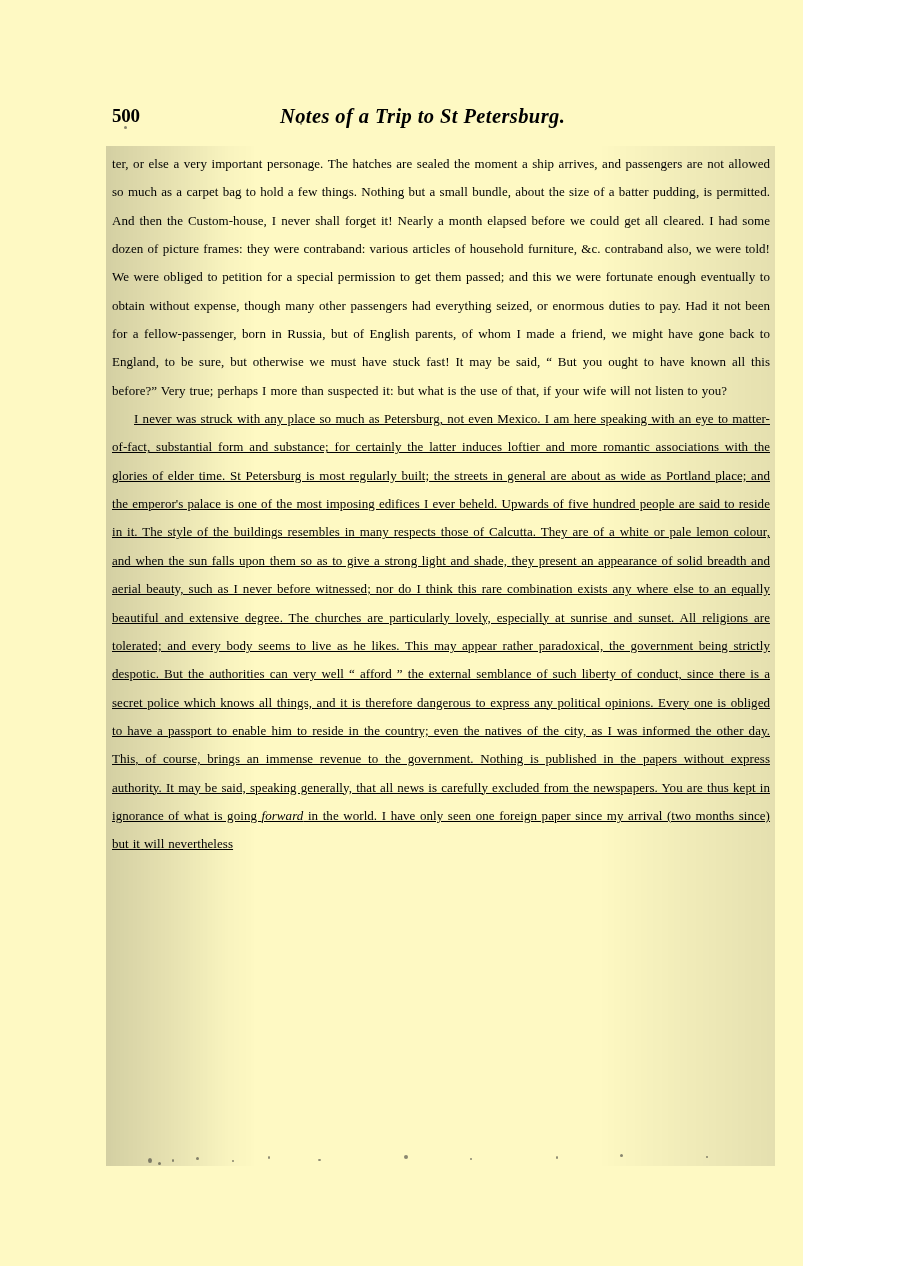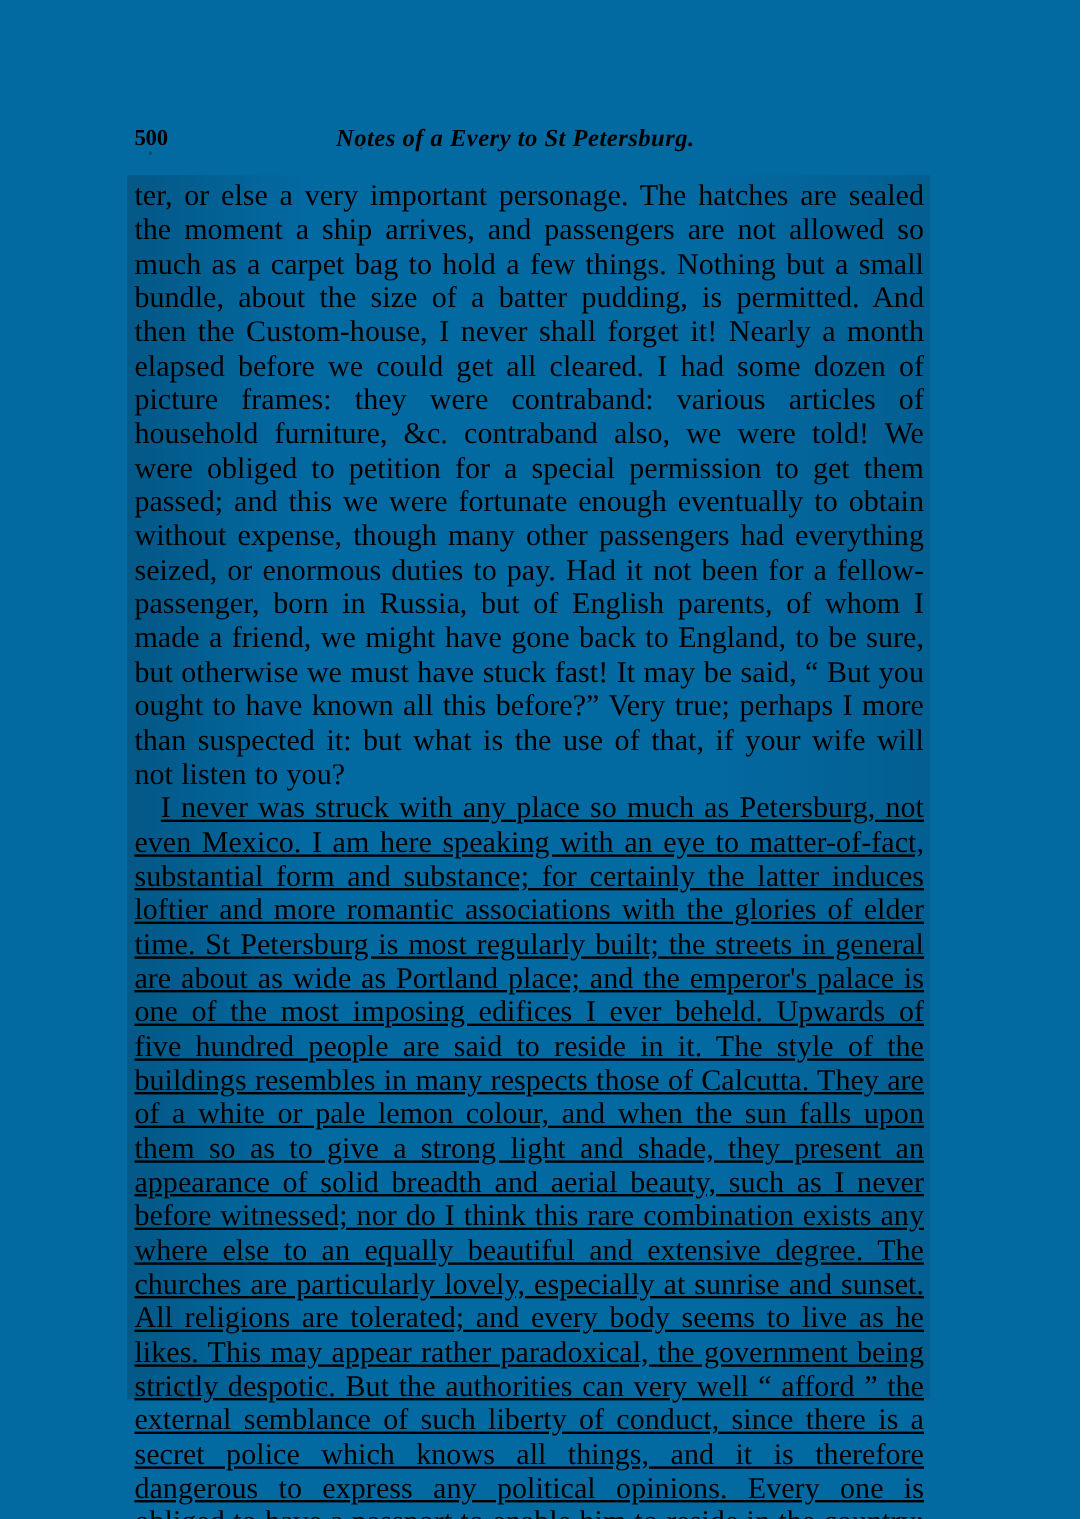--- a/index.html
+++ b/index.html
@@ -3,23 +3,23 @@
 <meta charset="utf-8">
 <style>
   html, body {
     margin: 0;
     padding: 0;
     background: #ffffff;
   }
 
   .page {
     position: relative;
-    width: 900px;
+    width: 803px;
     height: 1266px;
-    background: #0369a1;
+    background: #fef9c3;
     overflow: hidden;
     font-family: "Liberation Serif", "DejaVu Serif", serif;
     color: #000000;
   }
 
   
   .running-head {
     position: absolute;
     left: 112px;
     top: 104px;
@@ -52,21 +52,21 @@
   
   .textblock {
     position: absolute;
     left: 112px;
     top: 150px;
     width: 658px;
   }
 
   .para {
     margin: 0;
-    font-size: 25px;
+    font-size: 13px;
     line-height: 28.35px;
     text-align: justify;
     text-align-last: left;
     letter-spacing: 0.05px;
     word-spacing: 0.6px;
   }
 
   .para.indent {
     text-indent: 22px;
     text-decoration: underline;
@@ -115,21 +115,21 @@
 
   .em { font-style: italic; }
 </style>
 </head>
 <body>
 
 <div class="page">
 
   <div class="running-head">
     <span class="folio">500</span>
-    <span class="head-title">Notes of a Every to St Petersburg.</span>
+    <span class="head-title">Notes of a Trip to St Petersburg.</span>
   </div>
 
   <div class="textblock">
     <p class="para">ter, or else a very important personage. The hatches are sealed the moment a ship arrives, and passengers are not allowed so much as a carpet bag to hold a few things. Nothing but a small bundle, about the size of a batter pudding, is permitted. And then the Custom-house, I never shall forget it! Nearly a month elapsed before we could get all cleared. I had some dozen of picture frames: they were contraband: various articles of household furniture, &amp;c. contraband also, we were told! We were obliged to petition for a special permission to get them passed; and this we were fortunate enough eventually to obtain without expense, though many other passengers had everything seized, or enormous duties to pay. Had it not been for a fellow-passenger, born in Russia, but of English parents, of whom I made a friend, we might have gone back to England, to be sure, but otherwise we must have stuck fast! It may be said, “ But you ought to have known all this before?” Very true; perhaps I more than suspected it: but what is the use of that, if your wife will not listen to you?</p>
     <p class="para indent"><span>I never was struck with any place so much as Petersburg, not even Mexico. I am here speaking with an eye to matter-of-fact, substantial form and substance; for certainly the latter induces loftier and more romantic associations with the glories of elder time. St Petersburg is most regularly built; the streets in general are about as wide as Portland place; and the emperor's palace is one of the most imposing edifices I ever beheld. Upwards of five hundred people are said to reside in it. The style of the buildings resembles in many respects those of Calcutta. They are of a white or pale lemon colour, and when the sun falls upon them so as to give a strong light and shade, they present an appearance of solid breadth and aerial beauty, such as I never before witnessed; nor do I think this rare combination exists any where else to an equally beautiful and extensive degree. The churches are particularly lovely, especially at sunrise and sunset. All religions are tolerated; and every body seems to live as he likes. This may appear rather paradoxical, the government being strictly despotic. But the authorities can very well “ afford ” the external semblance of such liberty of conduct, since there is a secret police which knows all things, and it is therefore dangerous to express any political opinions. Every one is obliged to have a passport to enable him to reside in the country; even the natives of the city, as I was informed the other day. This, of course, brings an immense revenue to the government. Nothing is published in the papers without express authority. It may be said, speaking generally, that all news is carefully excluded from the newspapers. You are thus kept in ignorance of what is going </span><span class="em">forward</span><span> in the world. I have only seen one foreign paper since my arrival (two months since) but it will nevertheless</span></p>
   </div>
 
   <div class="ink-heavy"></div>
   <div class="ink-heavy-2"></div>
 

